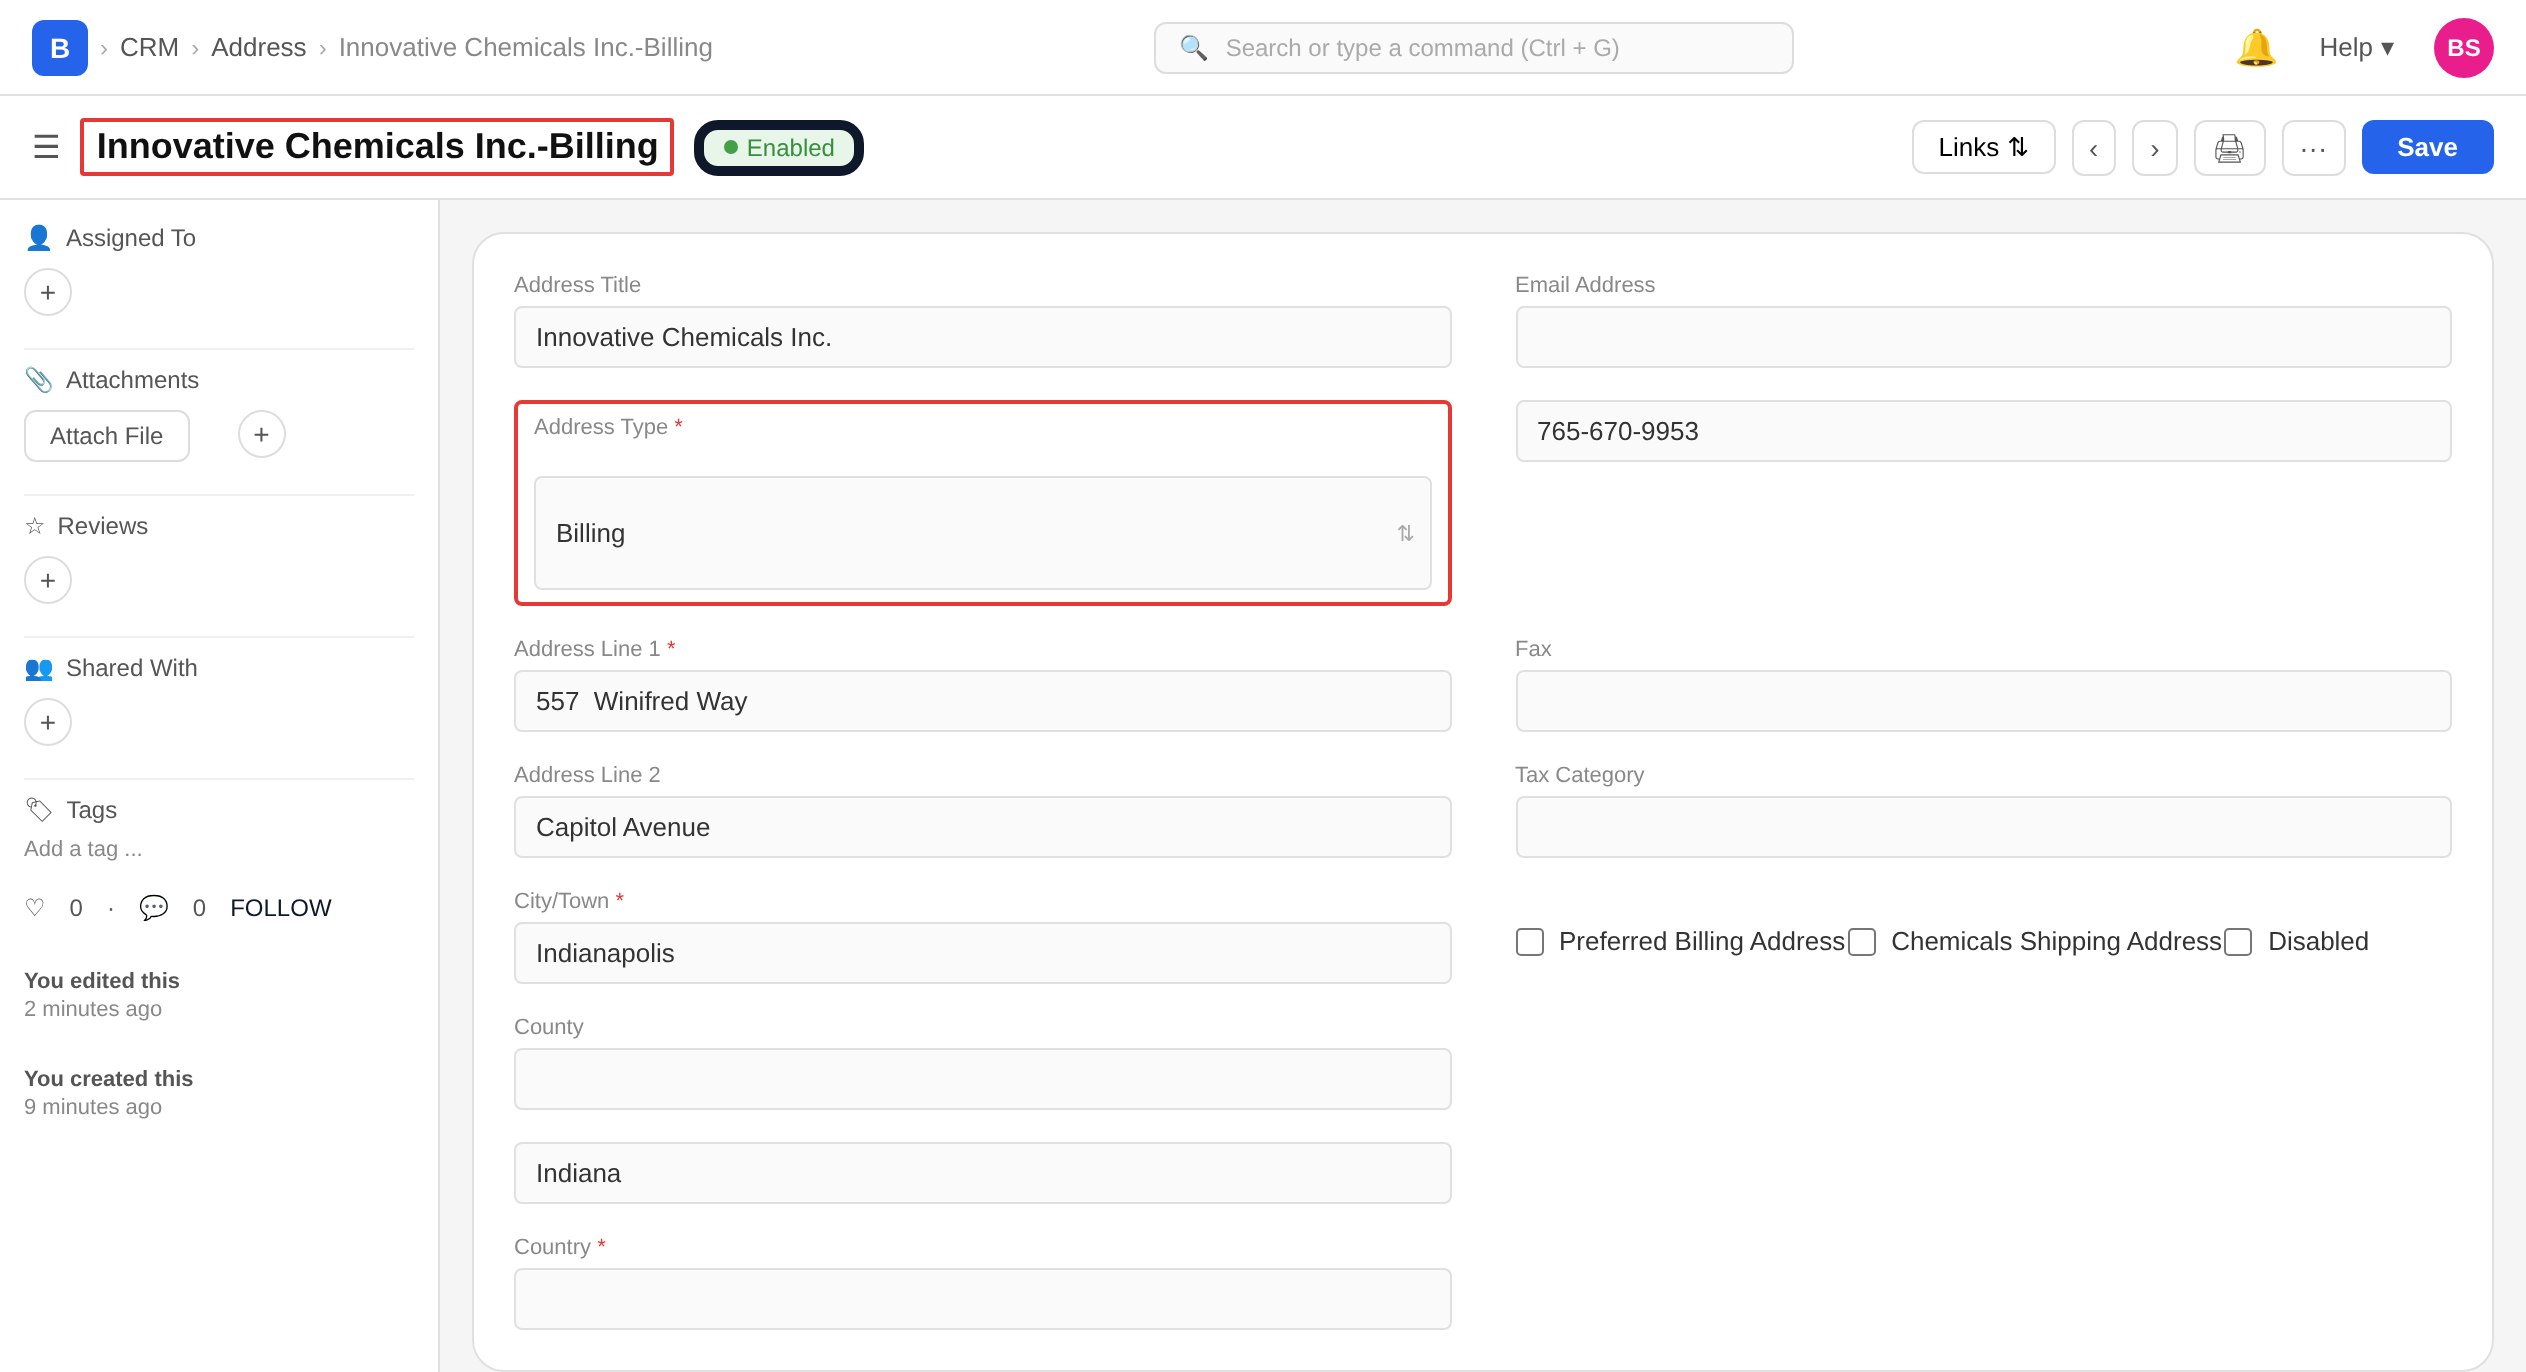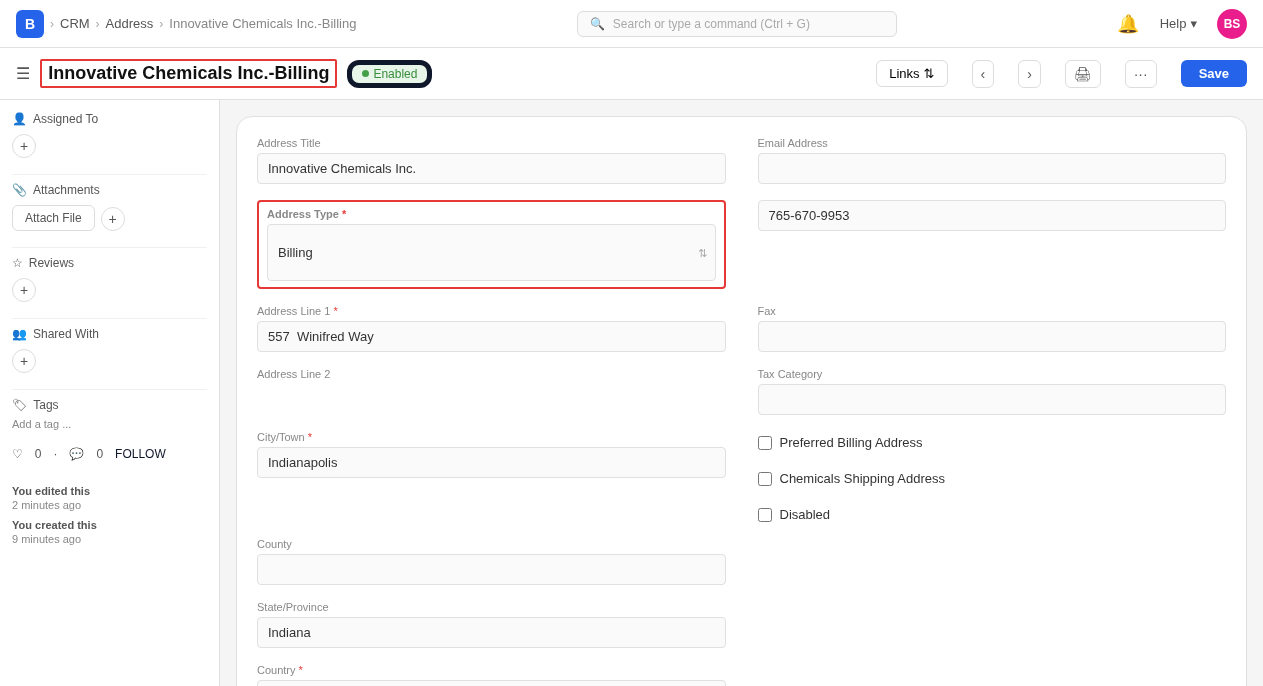--- a/index.html
+++ b/index.html
@@ -50,21 +50,21 @@
     .page-title {
       font-size: 18px; font-weight: 700; color: #111;
       border: 2px solid #e53935; padding: 2px 6px; border-radius: 2px;
     }
     .badge-enabled {
       background: #e8f5e9; color: #388e3c; border: 5px solid #0f172a;
       border-radius: 12px; padding: 2px 10px; font-size: 12px;
       display: flex; align-items: center; gap: 4px;
     }
     .badge-dot { width: 7px; height: 7px; border-radius: 50%; background: #43a047; }
-    .page-header-right { display: flex; align-items: center; gap: 24px; }
+    .page-header-right { display: flex; align-items: center; gap: 8px; }
     .btn-links {
       border: 1px solid #ddd; background: #fff; border-radius: 6px;
       padding: 5px 12px; font-size: 13px; cursor: pointer; display: flex; align-items: center; gap: 4px;
     }
     .btn-icon {
       border: 1px solid #ddd; background: #fff; border-radius: 6px;
       padding: 5px 8px; font-size: 14px; cursor: pointer; color: #555;
     }
     .btn-save {
       background: #2563eb; color: #fff; border: none; border-radius: 6px;
@@ -85,21 +85,21 @@
     .sidebar-label {
       display: flex; align-items: center; gap: 6px; color: #555;
       font-size: 12px; font-weight: 500; margin-bottom: 8px; cursor: pointer;
     }
     .sidebar-add-btn {
       width: 24px; height: 24px; border-radius: 50%; border: 1px solid #ddd;
       background: #fff; display: flex; align-items: center; justify-content: center;
       cursor: pointer; color: #555; font-size: 14px;
     }
     .attach-row {
-      display: flex; align-items: flex-end; gap: 6px;
+      display: flex; align-items: flex-start; gap: 24px;
     }
     .attach-btn {
       border: 1px solid #ddd; border-radius: 6px; background: #fff;
       padding: 5px 12px; font-size: 12px; cursor: pointer; color: #555;
       display: flex; align-items: center; gap: 4px;
     }
     .sidebar-divider { border: none; border-top: 1px solid #f0f0f0; margin: 8px 0; }
     .tags-label { color: #555; font-size: 12px; font-weight: 500; display: flex; align-items: center; gap: 6px; margin-bottom: 4px; }
     .add-tag-link { color: #888; font-size: 11px; cursor: pointer; }
     .sidebar-footer { margin-top: 24px; font-size: 11px; color: #888; }
@@ -130,23 +130,23 @@
       padding: 20px 10px; font-size: 13px; color: #333; background: #fafafa;
       appearance: none; outline: none; cursor: pointer;
     }
     .select-arrows {
       position: absolute; right: 8px; top: 50%; transform: translateY(-50%);
       color: #aaa; font-size: 11px; pointer-events: none;
     }
     .address-type-group {
       border: 2px solid #e53935; border-radius: 4px; padding: 6px 8px;
     }
-    .address-type-label { font-size: 11px; color: #888; font-weight: 700; margin-bottom: 4px; }
+    .address-type-label { font-size: 11px; color: #888; font-weight: 400; margin-bottom: 18px; }
     .address-type-label .required { color: #e53935; }
-    .checkbox-group { display: flex; flex-direction: column; gap: 21px; padding-top: 4px; }
+    .checkbox-group { display: flex; flex-direction: row; gap: 1px; padding-top: 4px; }
     .checkbox-row { display: flex; align-items: center; gap: 8px; font-size: 13px; color: #333; }
     .checkbox-row input[type="checkbox"] { width: 14px; height: 14px; cursor: pointer; }
   </style>
 </head>
 <body>
 
 <nav class="topnav">
   <div class="topnav-left">
     <div class="nav-logo">B</div>
     <span class="nav-sep">›</span>
@@ -258,21 +258,21 @@
       <span>💬</span>
       <span>0</span>
       <span class="follow-btn">FOLLOW</span>
     </div>
 
     <div class="sidebar-footer">
       <div>
         <strong>You edited this</strong>
       </div>
       <div>2 minutes ago</div>
-      <div style="margin-top:8px">
+      <div style="margin-top:23px">
         <strong>You created this</strong>
       </div>
       <div>9 minutes ago</div>
     </div>
 
   </aside>
 
   <main class="content">
     <div class="form-card">
       <div class="form-grid">
@@ -314,20 +314,21 @@
           <input class="form-input" type="text" value="557  Winifred Way" style="">
         </div>
 
         <div class="form-group">
           <label class="form-label">Fax</label>
           <input class="form-input" type="text" style="">
         </div>
 
         <div class="form-group">
           <label class="form-label">Address Line 2</label>
+          <input class="form-input" type="text" value="Capitol Avenue" style="">
         </div>
 
         <div class="form-group">
           <label class="form-label">Tax Category</label>
           <input class="form-input" type="text" style="">
         </div>
 
         <div class="form-group">
           <label class="form-label">
             <span>City/Town</span>
@@ -352,21 +353,20 @@
         </div>
 
         <div class="form-group">
           <label class="form-label">County</label>
           <input class="form-input" type="text" style="">
         </div>
 
         <div></div>
 
         <div class="form-group">
-          <label class="form-label">State/Province</label>
           <input class="form-input" type="text" value="Indiana" style="">
         </div>
 
         <div></div>
 
         <div class="form-group">
           <label class="form-label">
             <span>Country</span>
             <span class="required"> *</span>
           </label>

